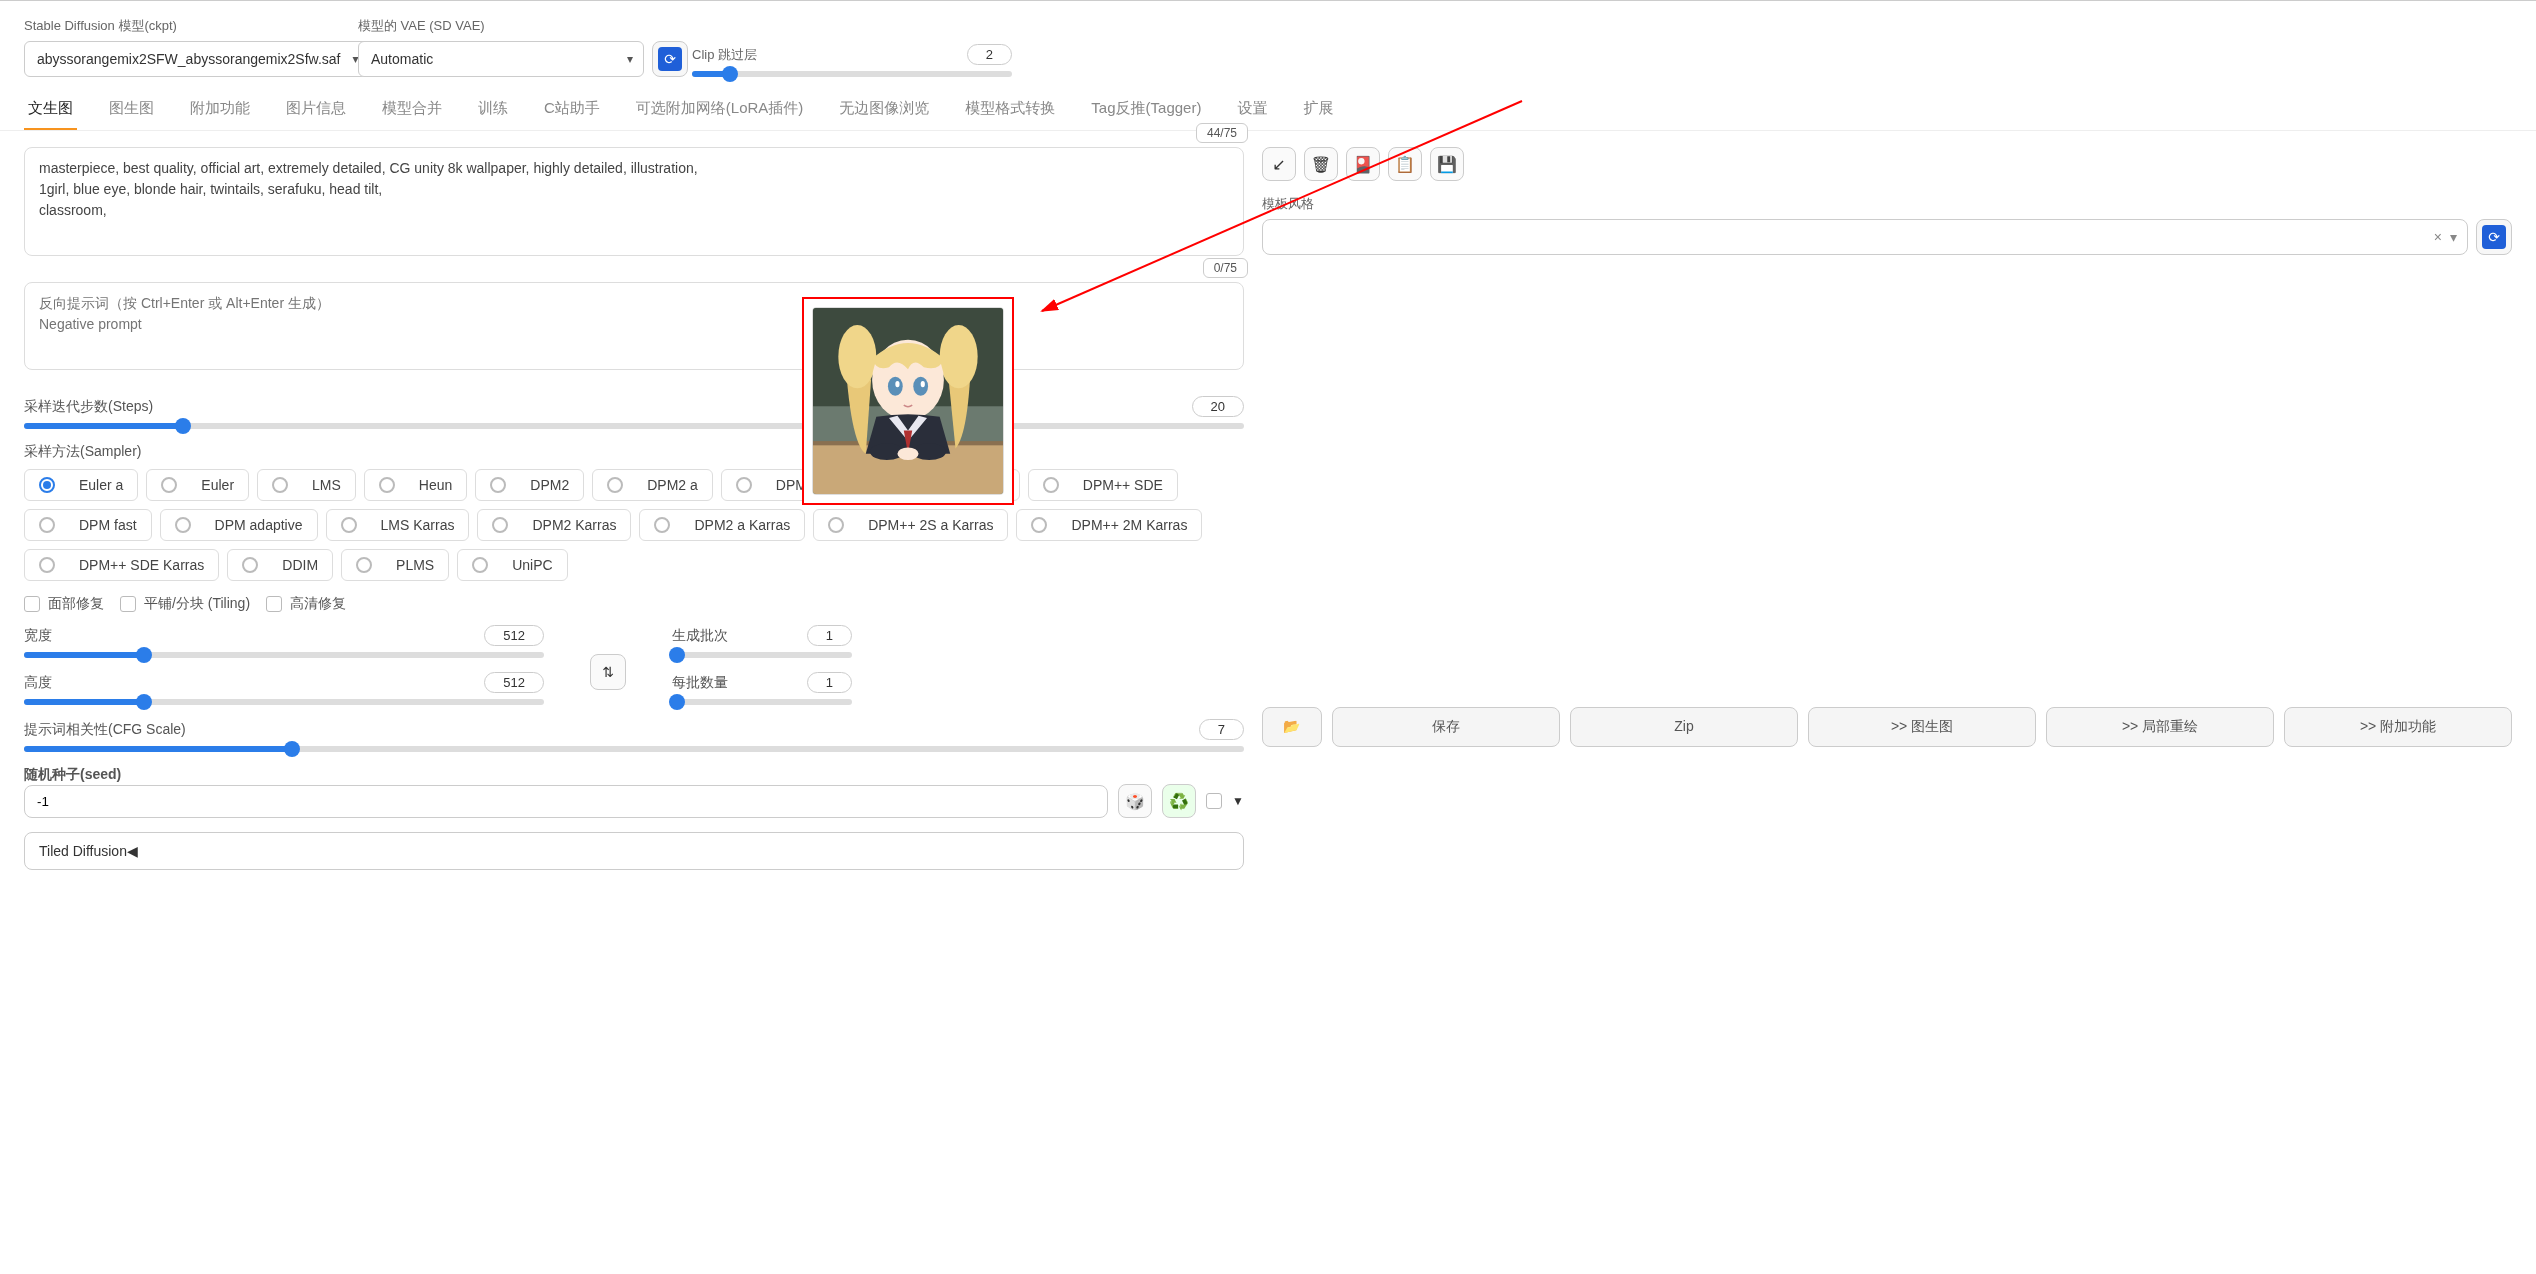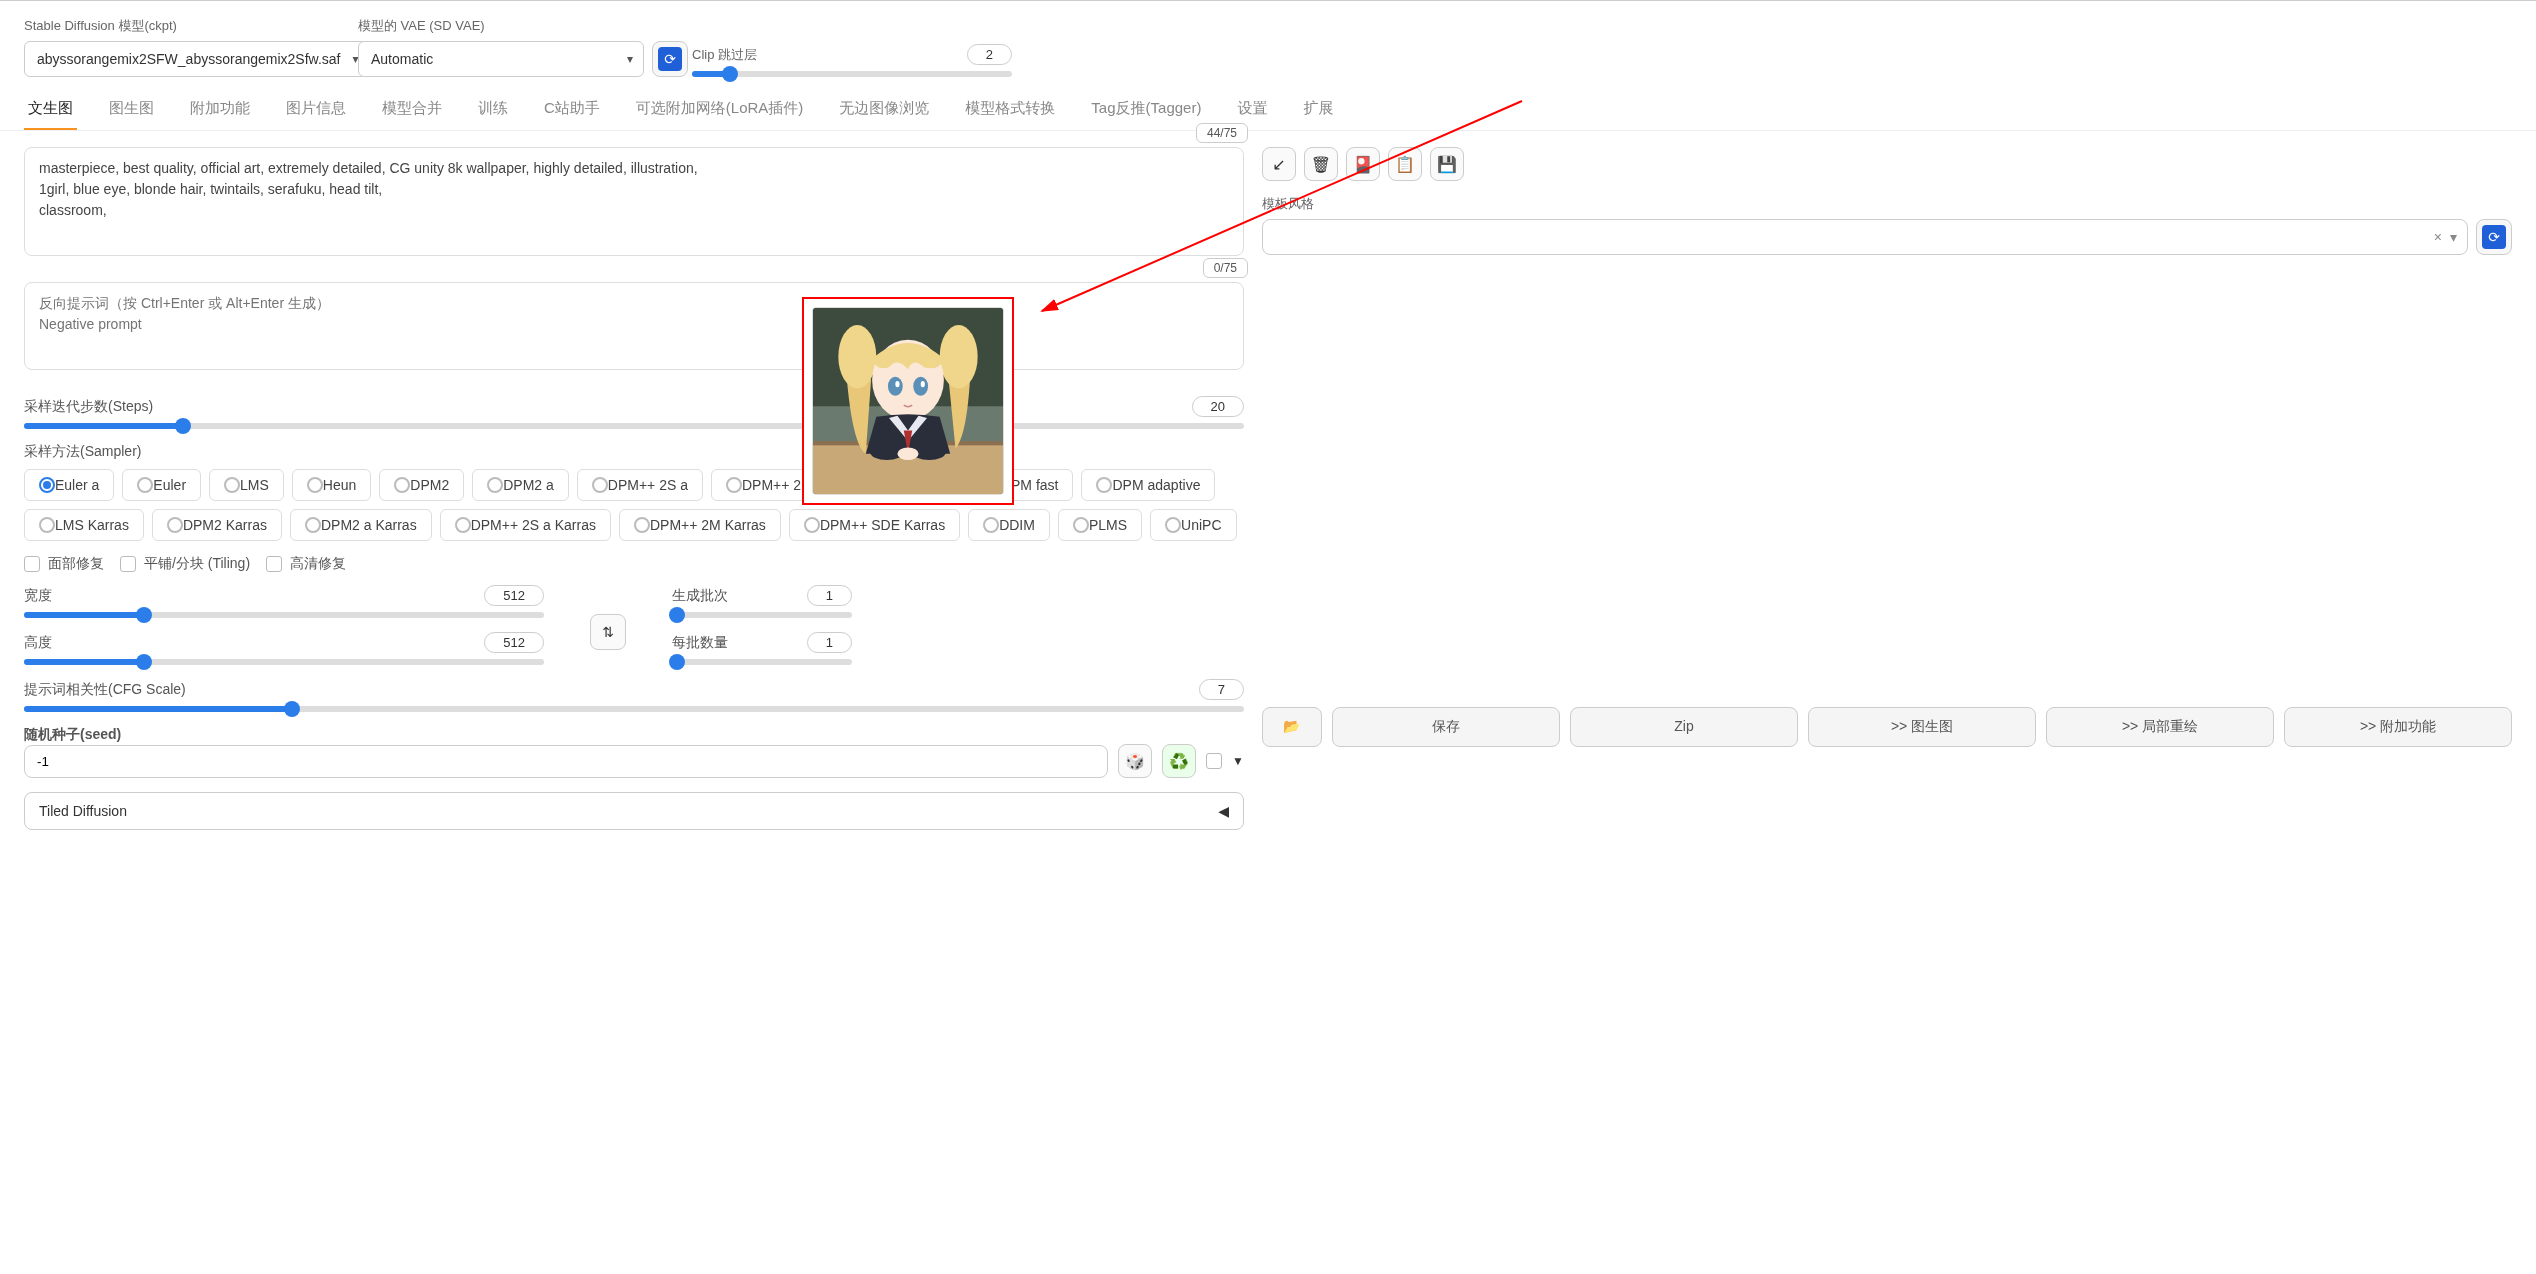--- a/index.html
+++ b/index.html
@@ -41,37 +41,37 @@
     .style-label { font-size:13px; color:#666; margin-bottom:6px; }
     .style-row { display:flex; gap:8px; align-items:center; }
     .style-select { flex:1; border:1px solid #ccc; border-radius:8px; height:36px; display:flex; align-items:center; justify-content:flex-end; padding:0 10px; gap:8px; cursor:pointer; }
 
     .param-section { margin-top: 6px; }
     .param-row { margin-bottom: 14px; }
     .param-head { display:flex; justify-content:space-between; align-items:center; margin-bottom:6px;gap:32px; }
     .param-label { font-size:14px; color:#555; }
 
     .radio-grid { display:flex; flex-wrap:wrap; gap:8px; }
-    .radio-pill { border:1px solid #ddd; border-radius:6px; padding:7px 14px; display:flex; align-items:center; gap:0; cursor:pointer; font-size:14px; color:#444; background:#fff; }
+    .radio-pill { border:1px solid #ddd; border-radius:6px; padding:7px 14px; display:flex; align-items:center; gap:24px; cursor:pointer; font-size:14px; color:#444; background:#fff; }
     .radio-circle { width:16px; height:16px; border:2px solid #bbb; border-radius:50%; display:inline-flex; align-items:center; justify-content:center; }
     .radio-pill.selected .radio-circle { border-color:#2b7de9; }
     .radio-pill.selected .radio-circle::after { content:''; width:8px; height:8px; background:#2b7de9; border-radius:50%; }
 
     .checkbox-row { display:flex; gap:16px; margin: 12px 0; }
     .chk { display:flex; align-items:center; gap:8px; cursor:pointer; color:#555; }
     .chk-box { width:16px; height:16px; border:1.5px solid #bbb; border-radius:3px; }
 
     .two-col { display:flex; gap: 40px; }
     .col-a { flex: 0 0 520px; }
     .col-b { flex: 0 0 180px; }
     .swap-btn { align-self:center; width:36px; height:36px; border:1px solid #ccc; border-radius:8px; margin: 0 6px; display:flex; align-items:center; justify-content:center; cursor:pointer; background:#fafafa; }
 
     .seed-row { display:flex; gap:10px; align-items:center; }
     .seed-input { flex:1; border:1px solid #ccc; border-radius:8px; padding:8px 12px; }
-    .accordion { border:1px solid #ccc; border-radius:8px; padding:10px 14px; display:flex; justify-content:space-between; align-items:center; cursor:pointer; margin-top:6px;}
+    .accordion { border:1px solid #ccc; border-radius:8px; padding:10px 14px; display:flex; justify-content:flex-start; align-items:center; cursor:pointer; margin-top:6px;}
 
     .preview-panel { position: relative; }
     .preview-box { border:2px solid red; width:212px; height:208px; padding:8px; background:#fff; position:absolute; left:0; top:0;}
     .preview-inner { width:100%; height:100%; border:1px solid #ddd; border-radius:4px; overflow:hidden; }
 
     .arrow-svg { position:absolute; pointer-events:none; }
 
     .bottom-actions { display:flex; gap:10px; margin-top: 452px; }
     .action-btn { flex:1; border:1px solid #ccc; border-radius:8px; background:#f5f5f5; padding:10px 4px; cursor:pointer; font-size:14px; color:#555; text-align:center; }
     .folder-btn { flex:0 0 60px; }

